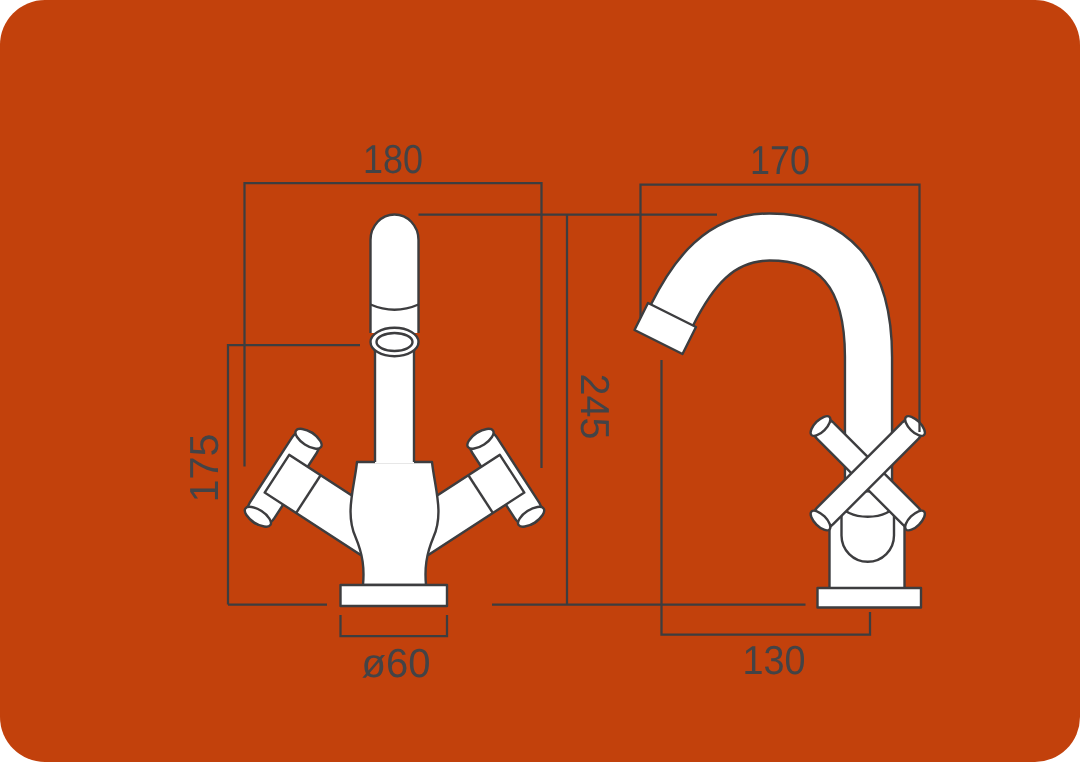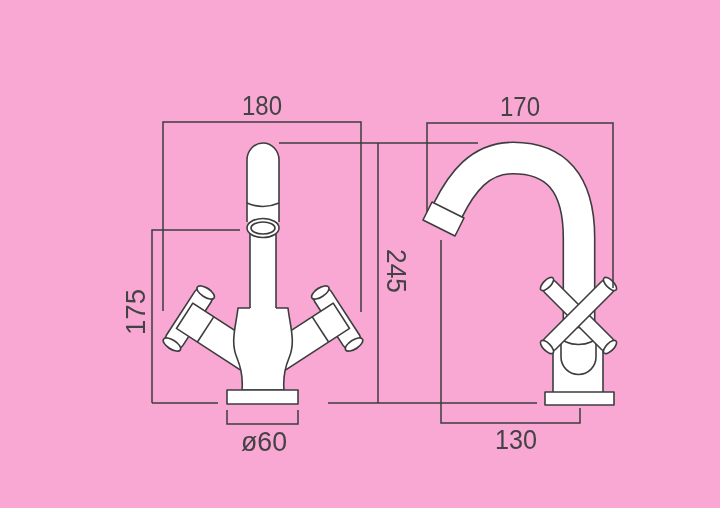--- a/index.html
+++ b/index.html
@@ -1,16 +1,16 @@
 <!DOCTYPE html>
 <html><head>
 <meta charset="utf-8">
 <style>
   html,body{margin:0;padding:0;background:#ffffff;}
-  .stage{width:720px;height:508px;background:#f9a8d4;position:relative;overflow:hidden;}
+  .stage{width:720px;height:508px;background:#c2410c;position:relative;overflow:hidden;border-radius:30px;}
   svg{display:block;}
   .ln{stroke:#3d3d3f;stroke-width:1.6;fill:none;stroke-linejoin:round;stroke-linecap:butt;}
   .lnf{stroke:#3d3d3f;stroke-width:1.6;fill:#ffffff;stroke-linejoin:round;}
   .fill{fill:#ffffff;stroke:none;}
   .dim{stroke:#3d3d3f;stroke-width:1.5;fill:none;stroke-linejoin:miter;}
   .tube-dark{stroke:#3d3d3f;stroke-width:33;fill:none;stroke-linecap:butt;}
   .tube-white{stroke:#ffffff;stroke-width:29.8;fill:none;stroke-linecap:butt;}
   .arm-dark{stroke:#3d3d3f;stroke-width:17;fill:none;stroke-linecap:round;}
   .arm-white{stroke:#ffffff;stroke-width:13.8;fill:none;stroke-linecap:round;}
   .tee-dark{stroke:#3d3d3f;stroke-width:21;fill:none;stroke-linecap:round;}

